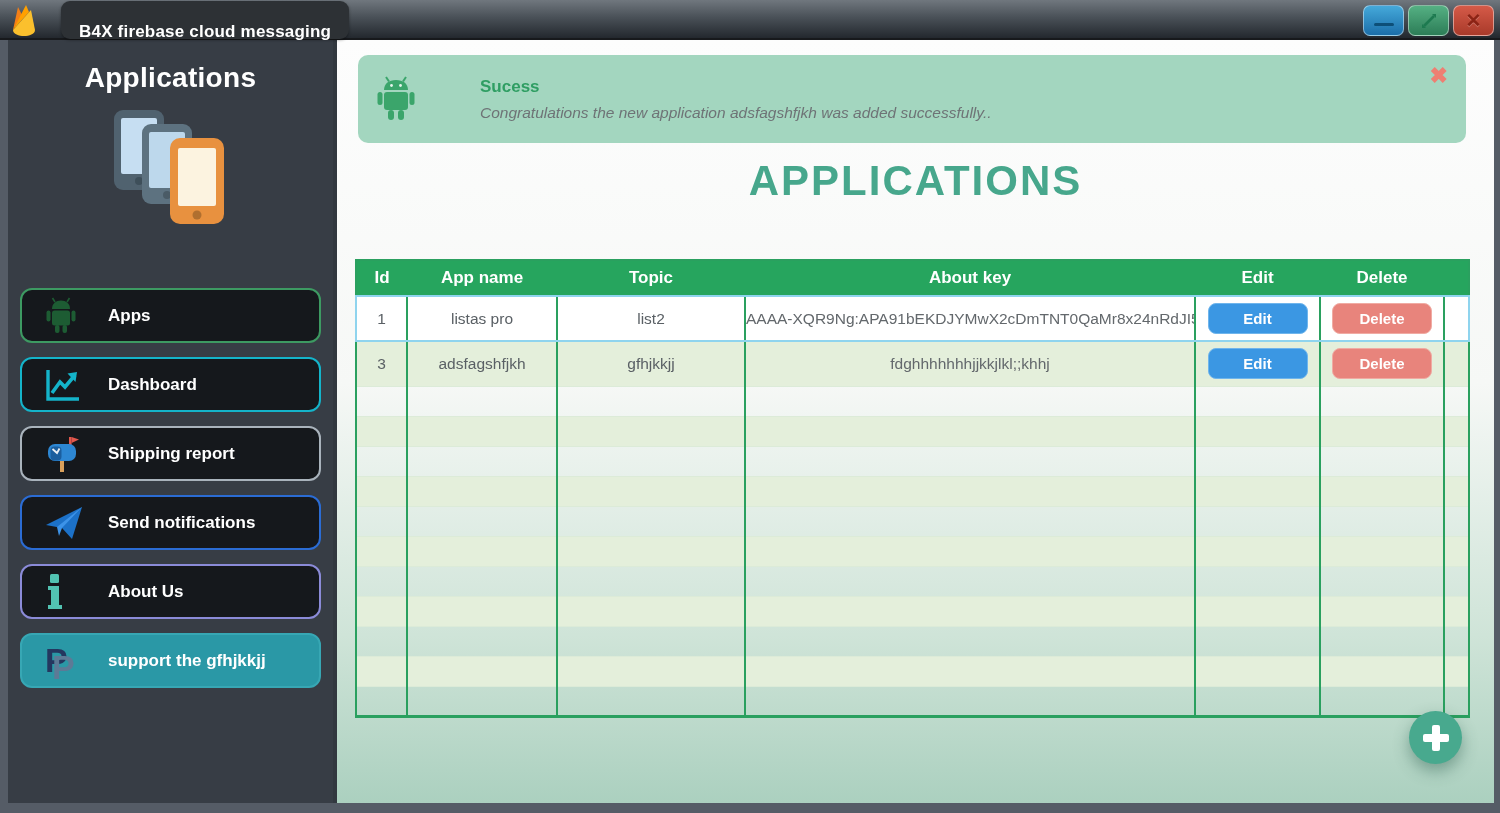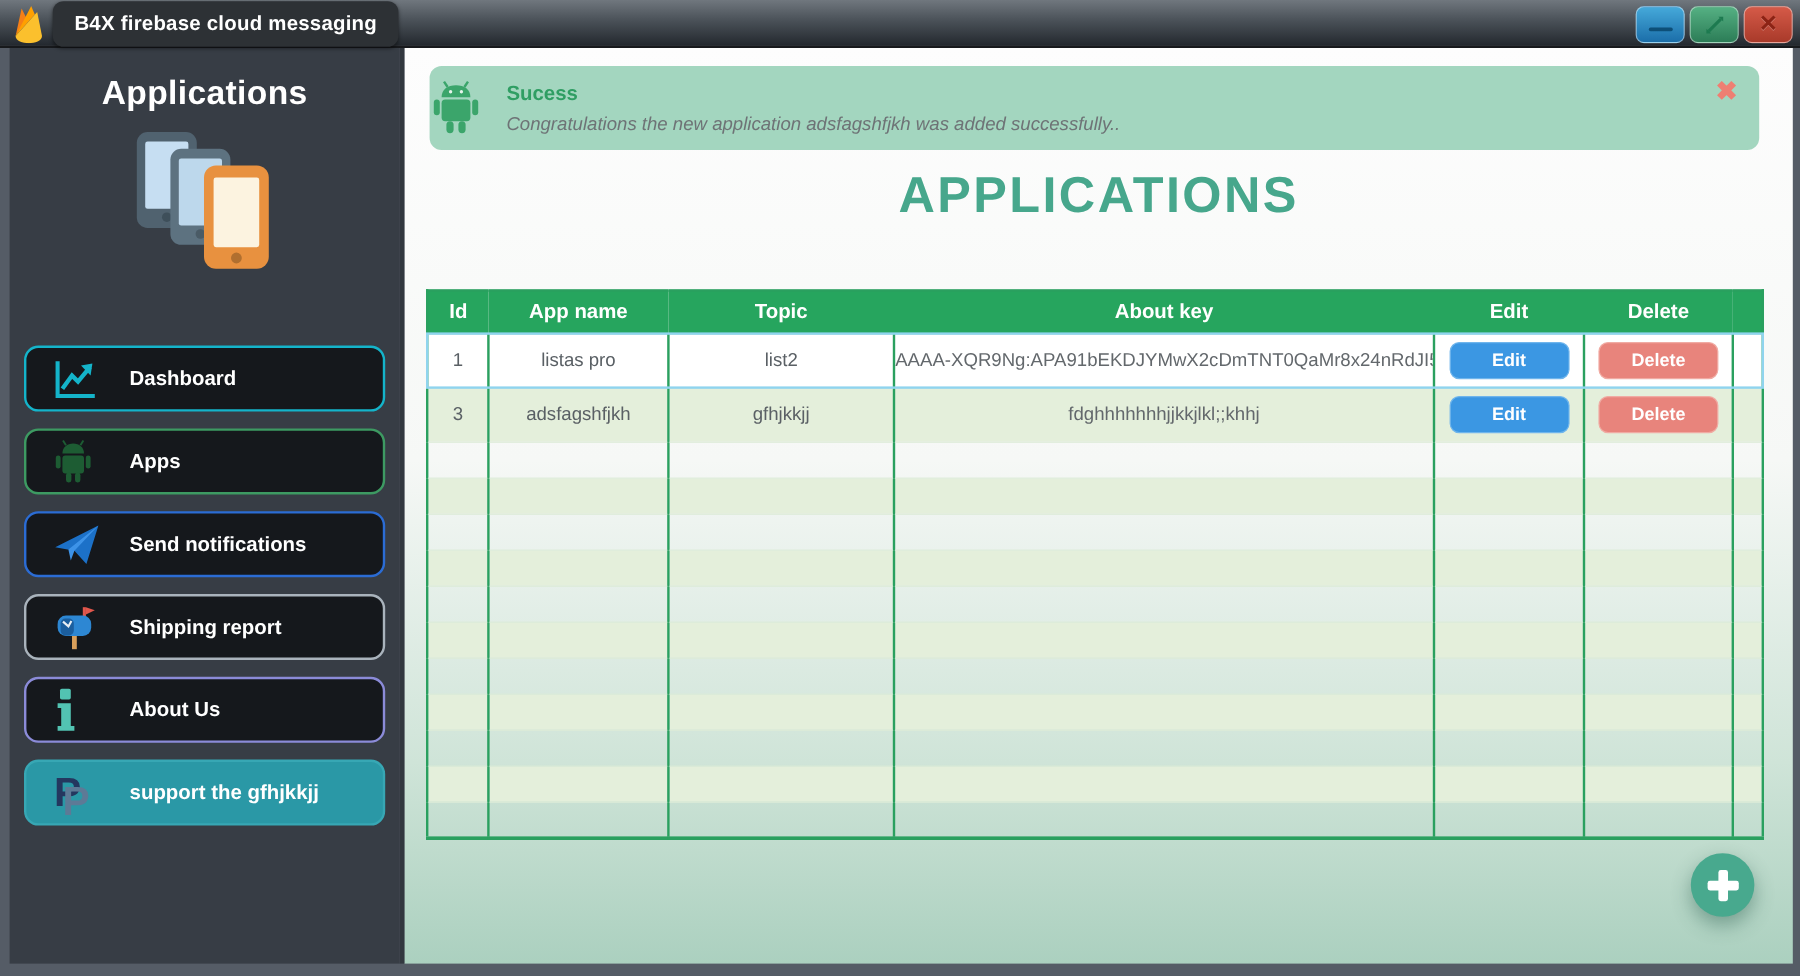--- a/index.html
+++ b/index.html
@@ -4,23 +4,23 @@
 <style>
   * { margin:0; padding:0; box-sizing:border-box; }
   html,body { width:1500px; height:813px; font-family:"Liberation Sans", sans-serif; }
   body { position:relative; background:#555c66; overflow:hidden; }
 
   
   .titlebar { position:absolute; left:0; top:0; width:1500px; height:40px;
     background:linear-gradient(180deg,#70777e 0%,#4a5158 45%,#23282e 100%);
     border-bottom:2px solid #17191c; z-index:30; }
   .flame { position:absolute; left:9px; top:4px; width:30px; height:32px; }
-  .title-pill { position:absolute; left:44px; top:1px; height:38px;
+  .title-pill { position:absolute; left:61px; top:1px; height:38px;
     background:#2d3135; border-radius:9px; color:#fff; font-weight:bold;
-    font-size:17px; line-height:38px; padding:0 18px; letter-spacing:.2px;
+    font-size:17px; line-height:38px; padding:12px 18px; letter-spacing:.2px;
     box-shadow:0 1px 3px rgba(0,0,0,.4); }
   .win-controls { position:absolute; right:6px; top:5px; display:flex; gap:4px; }
   .wc { width:41px; height:31px; border-radius:7px; border:1px solid rgba(255,255,255,.45);
     display:flex; align-items:center; justify-content:center; cursor:pointer; }
   .wc.min { background:linear-gradient(180deg,#45a9da 0%,#1b6ea9 100%); }
   .wc.max { background:linear-gradient(180deg,#55b083 0%,#2c7d57 100%); }
   .wc.close { background:linear-gradient(180deg,#d55a48 0%,#a93a2a 100%); }
   .min-glyph { width:20px; height:3px; background:#0d4f78; border-radius:2px; margin-top:8px; }
   .close-glyph { color:#8c2315; font-size:19px; font-weight:bold; line-height:1; text-shadow:0 1px 0 rgba(255,255,255,.25); }
 
@@ -42,22 +42,22 @@
   .ni-send { border-color:#2b6cd4; }
   .ni-about { border-color:#8b8bd8; }
   .ni-support { border-color:#37a7b4; background:#2a98a6; }
 
   
   .content { position:absolute; left:333px; top:40px; width:1161px; height:763px;
     border-left:4px solid #32383f;
     background:linear-gradient(180deg,#fdfdfd 0%,#f6f8f6 45%,#cfe4d8 78%,#abd0bf 100%); }
 
   
-  .alert { position:relative; margin:15px 28px 0 21px; height:70px; background:#a3d6bf;
-    border-radius:10px; display:flex; align-items:center; padding-left:2px; }
+  .alert { position:relative; margin:15px 28px 0 21px; height:88px; background:#a3d6bf;
+    border-radius:10px; display:flex; align-items:center; padding-left:18px;gap:42px; }
   .alert-android { width:40px; height:46px; margin-right:22px; }
   .alert-title { color:#2f9e63; font-weight:bold; font-size:17px; margin-bottom:7px; }
   .alert-msg { color:#6e7376; font-size:15.5px;font-style:italic; }
   .alert-close { position:absolute; right:18px; top:10px; color:#ee7f72; font-size:22px;
     font-weight:bold; line-height:1; cursor:pointer; }
 
   
   .page-title { text-align:center; margin-top:14px; color:#47a78c; font-size:42px;
     font-weight:800; letter-spacing:2px; }
 
@@ -134,72 +134,72 @@
       <rect x="37" y="24" width="36" height="56" rx="2" fill="#bdd8ec"></rect>
       <circle cx="55" cy="87" r="4" fill="#47586300"></circle>
       <circle cx="55" cy="87" r="4" fill="#4a5b66"></circle>
       <rect x="58" y="30" width="54" height="86" rx="10" fill="#e8913f"></rect>
       <rect x="66" y="40" width="38" height="58" rx="2" fill="#fcf3e0"></rect>
       <circle cx="85" cy="107" r="4.5" fill="#b06f2f"></circle>
     </svg>
   </div>
 
   <nav class="side-nav">
-    <div class="nav-item ni-dashboard">
-      <span class="ni-icon">
-        <svg width="38" height="36" viewBox="0 0 38 36">
-          <polyline points="4,3 4,32 35,32" fill="none" stroke="#14b4ca" stroke-width="3.4"></polyline>
-          <polyline points="8,26 16,15 21,20 31,8" fill="none" stroke="#14b4ca" stroke-width="3.6"></polyline>
-          <path d="M23.5,6.5 L33,5 L31.5,15 Z" fill="#14b4ca"></path>
-        </svg>
-      </span>
-      <span class="ni-label">Dashboard</span>
-    </div>
-
     <div class="nav-item ni-apps">
       <span class="ni-icon">
         <svg width="34" height="38" viewBox="0 0 34 38">
           <g fill="#1d5c33">
             <path d="M8 12 C8 6.5 12 3.5 17 3.5 C22 3.5 26 6.5 26 12 Z"></path>
             <line x1="11" y1="5" x2="8.5" y2="1" stroke="#1d5c33" stroke-width="1.6"></line>
             <line x1="23" y1="5" x2="25.5" y2="1" stroke="#1d5c33" stroke-width="1.6"></line>
             <rect x="8" y="13.5" width="18" height="15" rx="2.5"></rect>
             <rect x="2.5" y="13.5" width="4" height="11" rx="2"></rect>
             <rect x="27.5" y="13.5" width="4" height="11" rx="2"></rect>
             <rect x="11" y="28" width="4.5" height="8" rx="2"></rect>
             <rect x="18.5" y="28" width="4.5" height="8" rx="2"></rect>
           </g>
         </svg>
       </span>
       <span class="ni-label">Apps</span>
     </div>
 
-
-    <div class="nav-item ni-send">
-      <span class="ni-icon">
-        <svg width="40" height="36" viewBox="0 0 40 36">
-          <path d="M2 20 L38 2 L28 34 L18 23 Z" fill="#1c71c8"></path>
-          <path d="M38 2 L18 23 L15 31 L13 22 Z" fill="#3d93e8"></path>
-        </svg>
-      </span>
-      <span class="ni-label">Send notifications</span>
-    </div>
+    <div class="nav-item ni-dashboard">
+      <span class="ni-icon">
+        <svg width="38" height="36" viewBox="0 0 38 36">
+          <polyline points="4,3 4,32 35,32" fill="none" stroke="#14b4ca" stroke-width="3.4"></polyline>
+          <polyline points="8,26 16,15 21,20 31,8" fill="none" stroke="#14b4ca" stroke-width="3.6"></polyline>
+          <path d="M23.5,6.5 L33,5 L31.5,15 Z" fill="#14b4ca"></path>
+        </svg>
+      </span>
+      <span class="ni-label">Dashboard</span>
+    </div>
+
 
     <div class="nav-item ni-shipping">
       <span class="ni-icon">
         <svg width="36" height="38" viewBox="0 0 36 38">
           <rect x="16" y="24" width="4" height="13" fill="#d9a05b"></rect>
           <rect x="25" y="2" width="2.6" height="11" fill="#e2574c"></rect>
           <path d="M27.6 2 L35 4.5 L27.6 8 Z" fill="#e2574c"></path>
           <rect x="4" y="9" width="28" height="17" rx="7" fill="#2d87d3"></rect>
           <rect x="6.5" y="11.5" width="11" height="14" rx="4" fill="#1b5e9e"></rect>
           <polyline points="8.5,14 13,18 15.5,13.5" fill="none" stroke="#e8eef4" stroke-width="1.8"></polyline>
         </svg>
       </span>
       <span class="ni-label">Shipping report</span>
+    </div>
+
+    <div class="nav-item ni-send">
+      <span class="ni-icon">
+        <svg width="40" height="36" viewBox="0 0 40 36">
+          <path d="M2 20 L38 2 L28 34 L18 23 Z" fill="#1c71c8"></path>
+          <path d="M38 2 L18 23 L15 31 L13 22 Z" fill="#3d93e8"></path>
+        </svg>
+      </span>
+      <span class="ni-label">Send notifications</span>
     </div>
 
     <div class="nav-item ni-about">
       <span class="ni-icon">
         <svg width="24" height="40" viewBox="0 0 24 40">
           <g fill="#52c3b2">
             <rect x="6" y="2" width="9" height="9" rx="1.5"></rect>
             <path d="M4 14 L15 14 L15 33 L18 33 L18 37 L4 37 L4 33 L7 33 L7 18 L4 18 Z"></path>
           </g>
         </svg>

